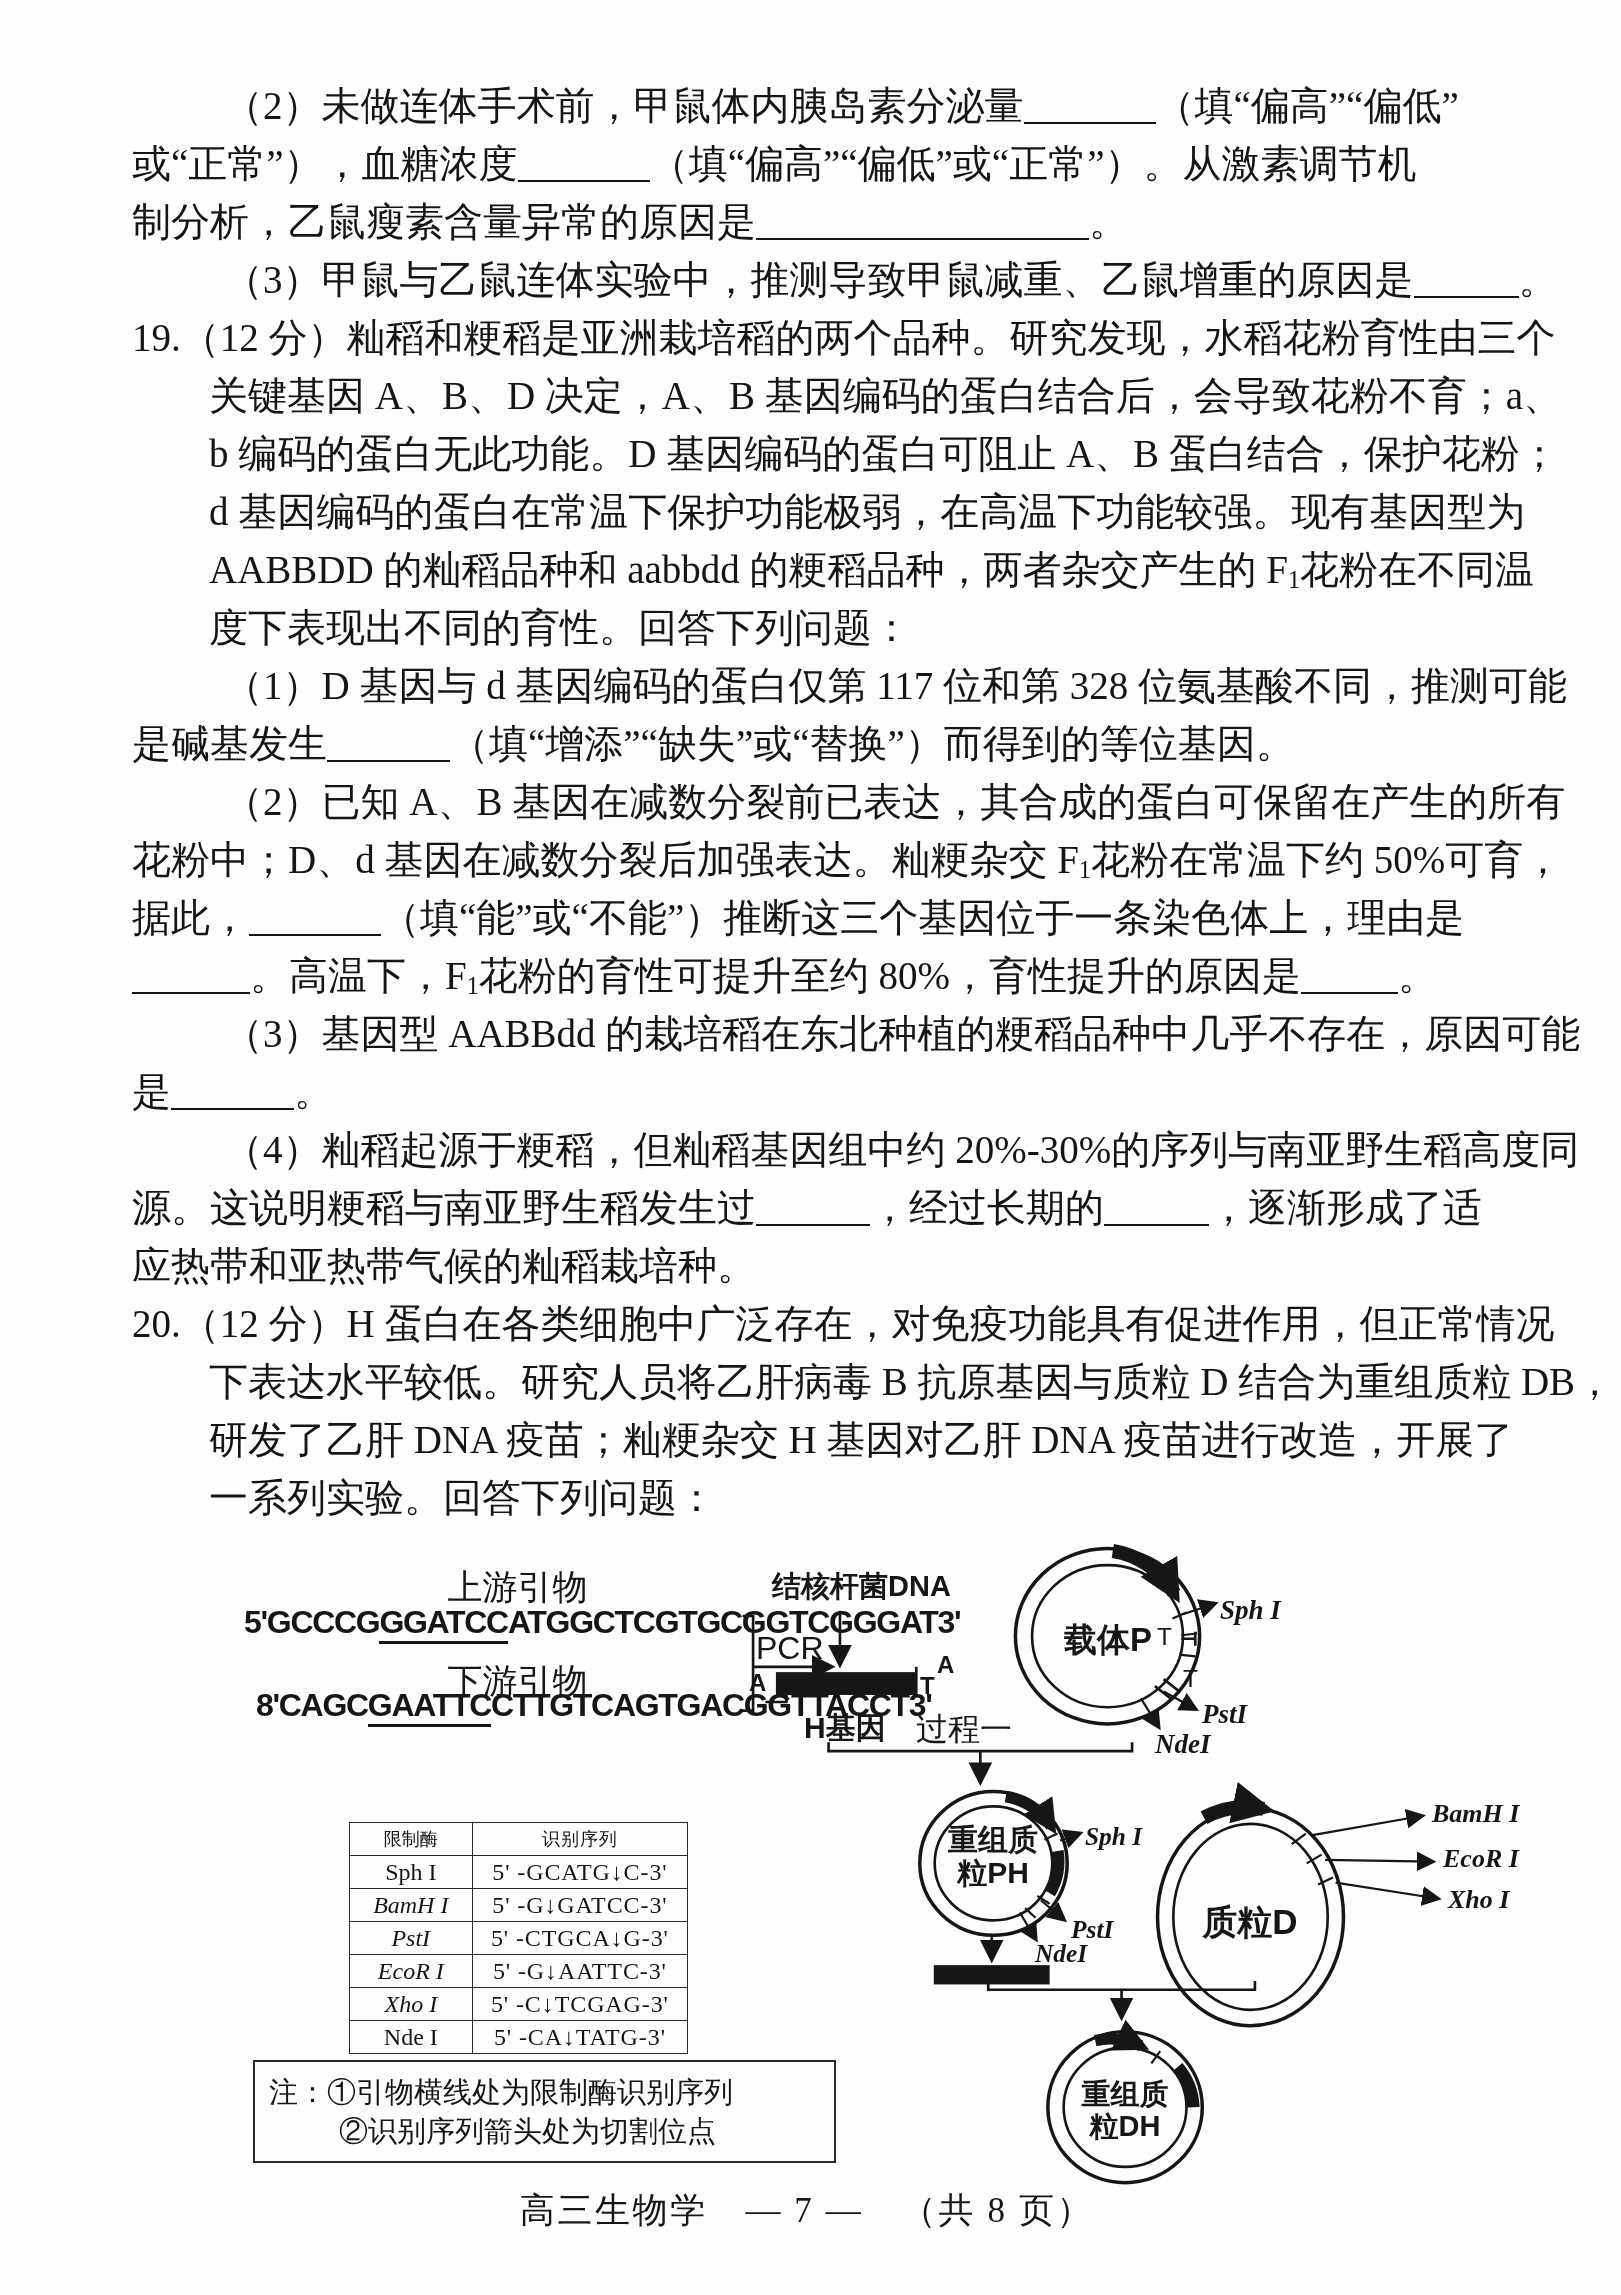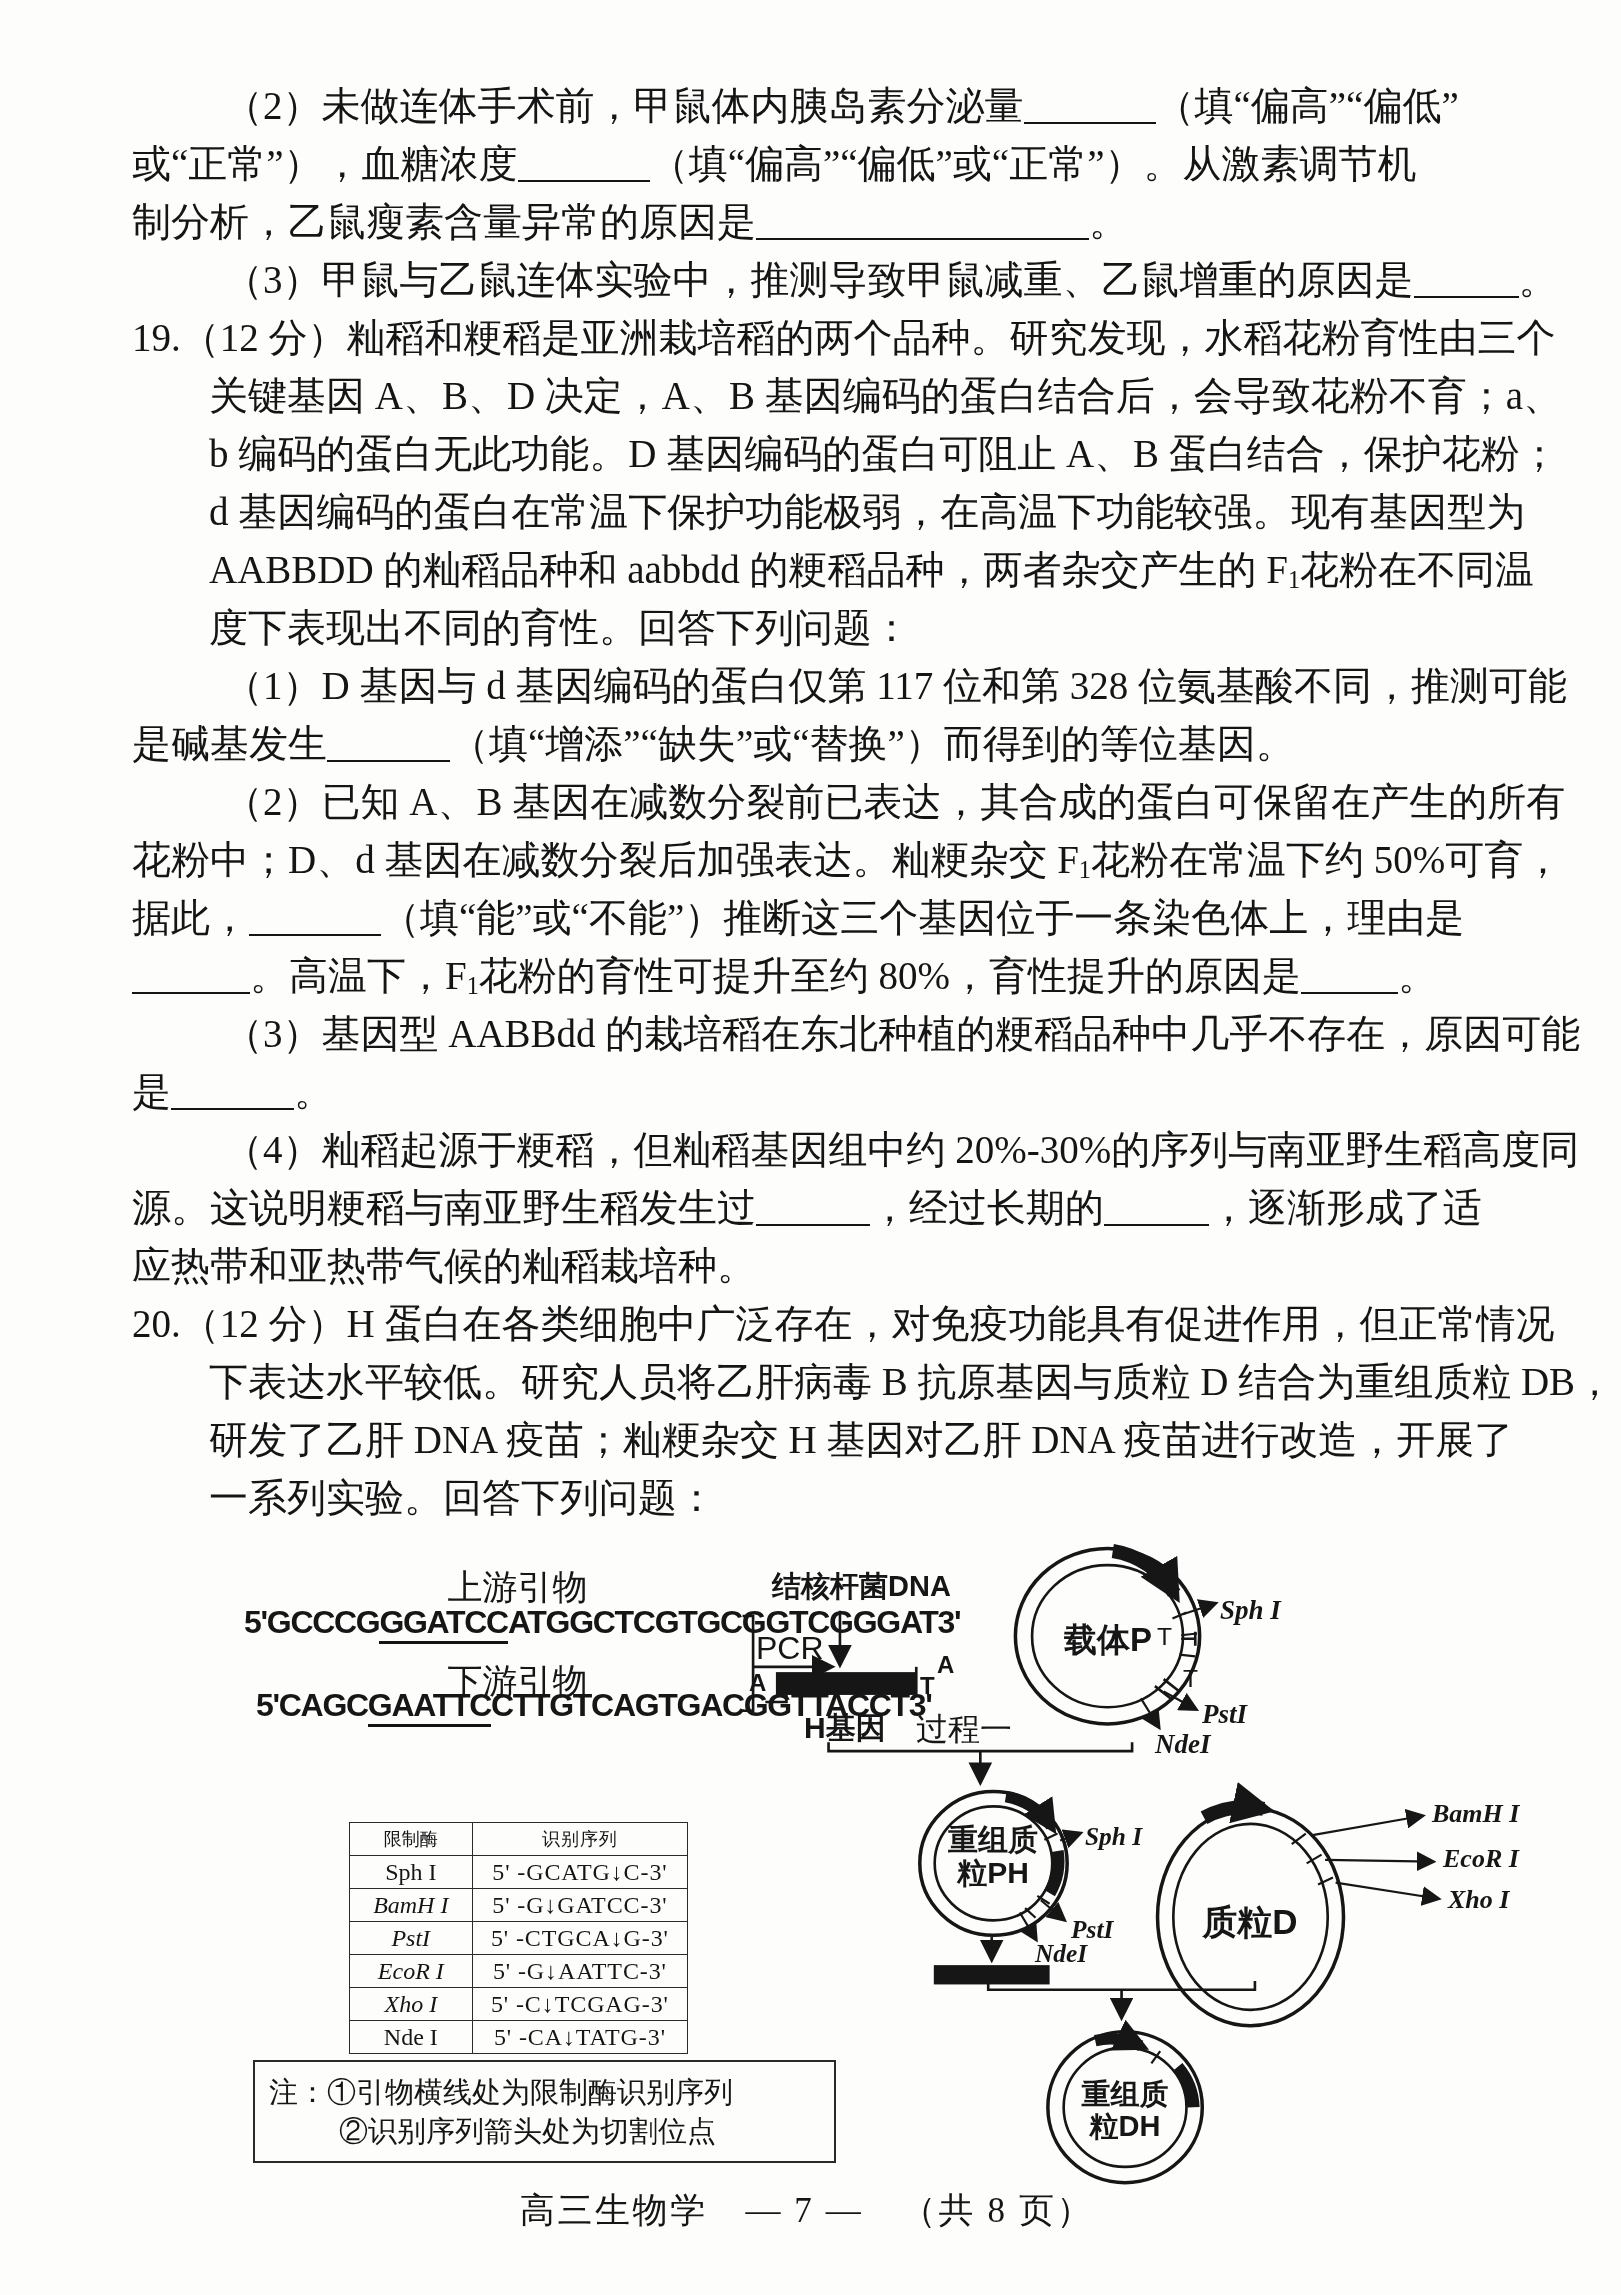--- a/index.html
+++ b/index.html
@@ -138,21 +138,21 @@
       <ellipse cx="1282" cy="2402" rx="70" ry="68"></ellipse>
       <path d="M1248 2326 A80 78 0 0 1 1300 2332" stroke-width="13" marker-end="url(#ahb)"></path>
       <path d="M1342 2356 A79 77 0 0 1 1360 2402" stroke-width="14"></path>
       <line x1="1322" y1="2338" x2="1312" y2="2352" stroke-width="2.5"></line>
     </g>
   </svg>
 
   <div class="dlabel cjk ctr" style="left:377px;top:1564px;width:281px;font-size:35px;">上游引物</div>
   <div class="dlabel seqfont" style="left:244px;top:1604px;text-align:center;"><span>5'GCCCG</span><span class="u">GGATCC</span><span>ATGGCTCGTGCGGTCGGGAT3'</span></div>
   <div class="dlabel cjk ctr" style="left:377px;top:1646px;width:281px;font-size:35px;margin-top:12px;">下游引物</div>
-  <div class="dlabel seqfont" style="left:256px;top:1687px;"><span>5'CAGC</span><span class="u">GAATTC</span><span>CTTGTCAGTGACGGTTACCT3'</span></div>
+  <div class="dlabel seqfont" style="left:256px;top:1687px;"><span>8'CAGC</span><span class="u">GAATTC</span><span>CTTGTCAGTGACGGTTACCT3'</span></div>
 
   <div class="dlabel sans bold" style="left:772px;top:1567px;font-size:29px;">结核杆菌DNA</div>
   <div class="dlabel sans" style="left:756px;top:1630px;font-size:32px;">PCR</div>
   <div class="dlabel sans bold" style="left:749px;top:1669px;font-size:24px;">A</div>
   <div class="dlabel sans bold" style="left:920px;top:1672px;font-size:24px;">T</div>
   <div class="dlabel sans bold" style="left:937px;top:1651px;font-size:24px;">A</div>
   <div class="dlabel sans bold" style="left:804px;top:1708px;font-size:30px;text-align:center;">H基因</div>
   <div class="dlabel cjk" style="left:916px;top:1708px;font-size:32px;">过程一</div>
 
   <div class="dlabel sans bold ctr" style="left:1049px;top:1618px;width:118px;font-size:33px;">载体P</div>

